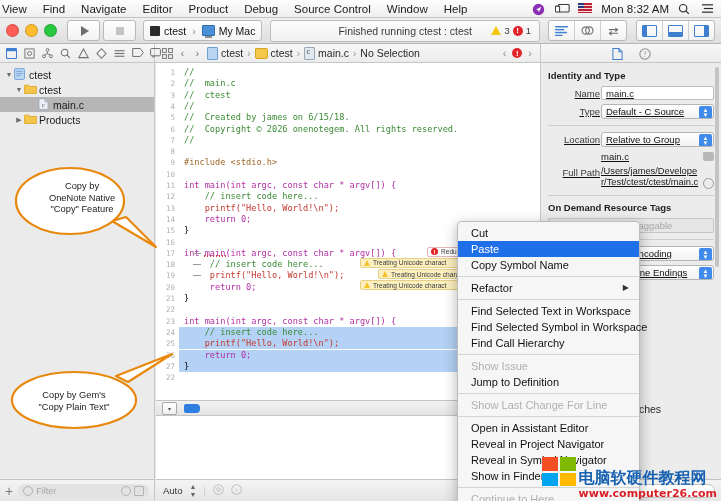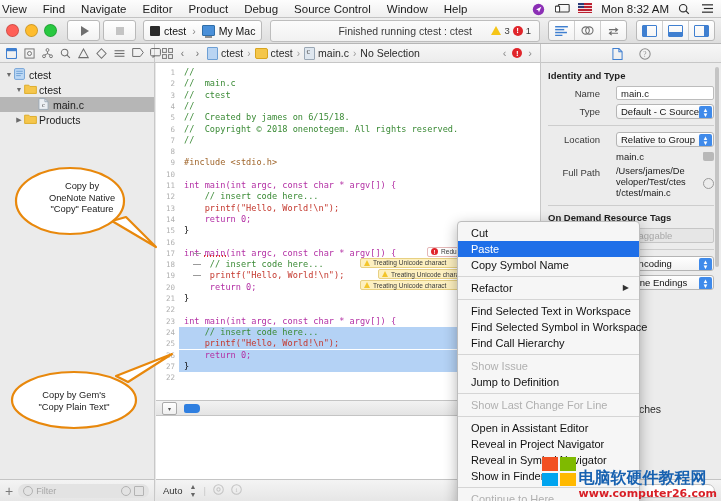--- a/index.html
+++ b/index.html
@@ -140,21 +140,21 @@
   .tag{width:16px;height:9px;background:#2f7fe0;border-radius:2px 4px 4px 2px;}
   .console{position:absolute;left:156px;right:181px;top:417px;bottom:22px;background:#fff;}
 
   
   .inspector{
     position:absolute;right:0;top:63px;width:181px;bottom:22px;
     background:#ececec;border-left:1px solid #c8c8c8;box-sizing:border-box;
     padding:5px 7px 0 7px;overflow:hidden;
   }
   .sec-title{font-size:9.5px;font-weight:bold;color:#1e1e1e;margin:2px 0 5px 0;}
-  .frow{display:flex;align-items:center;margin-bottom:4px;gap:16px;}
+  .frow{display:flex;align-items:center;margin-bottom:4px;gap:1px;text-decoration:underline;}
   .flabel{font-size:9.5px;color:#3a3a3a;text-align:right;width:52px;flex:none;white-space:nowrap;}
   .ffield{
     flex:1;height:14px;background:#fff;border:1px solid #bcbcbc;border-radius:2px;
     font-size:9.5px;color:#1a1a1a;display:flex;align-items:center;padding:0 4px;box-sizing:border-box;
     white-space:nowrap;overflow:hidden;
   }
   .fsel{
     flex:1;height:15px;background:linear-gradient(#ffffff,#f2f2f2);border:1px solid #b5b5b5;
     border-radius:3px;font-size:9.5px;color:#111;display:flex;align-items:center;padding:0 18px 0 4px;
     box-sizing:border-box;position:relative;white-space:nowrap;overflow:hidden;
@@ -534,21 +534,21 @@
       <div class="selrow" style="top:263.9px"></div>
       <div class="selrow" style="top:275.2px"></div>
       <div class="selrow" style="top:286.5px"></div>
       <div class="selrow" style="top:297.8px"></div>
 
       <div class="cl cmt" style="top:4px">//</div>
       <div class="cl cmt" style="top:15.3px">//  main.c</div>
       <div class="cl cmt" style="top:26.6px">//  ctest</div>
       <div class="cl cmt" style="top:37.9px">//</div>
       <div class="cl cmt" style="top:49.2px">//  Created by james on 6/15/18.</div>
-      <div class="cl cmt" style="top:60.5px">//  Copyright © 2018 onenotegem. All rights reserved.</div>
+      <div class="cl cmt" style="top:60.5px">//  Copyright © 2026 onenotegem. All rights reserved.</div>
       <div class="cl cmt" style="top:71.8px">//</div>
       <div class="cl" style="top:83.1px"></div>
       <div class="cl pre" style="top:94.4px">#include &lt;stdio.h&gt;</div>
       <div class="cl" style="top:105.7px"></div>
       <div class="cl kw" style="top:117px">int main(int argc, const char * argv[]) {</div>
       <div class="cl cmt" style="top:128.3px">    // insert code here...</div>
       <div class="cl str" style="top:139.6px">    printf("Hello, World!\n");</div>
       <div class="cl kw" style="top:150.9px">    return 0;</div>
       <div class="cl" style="top:162.2px">}</div>
       <div class="cl" style="top:173.5px"></div>

